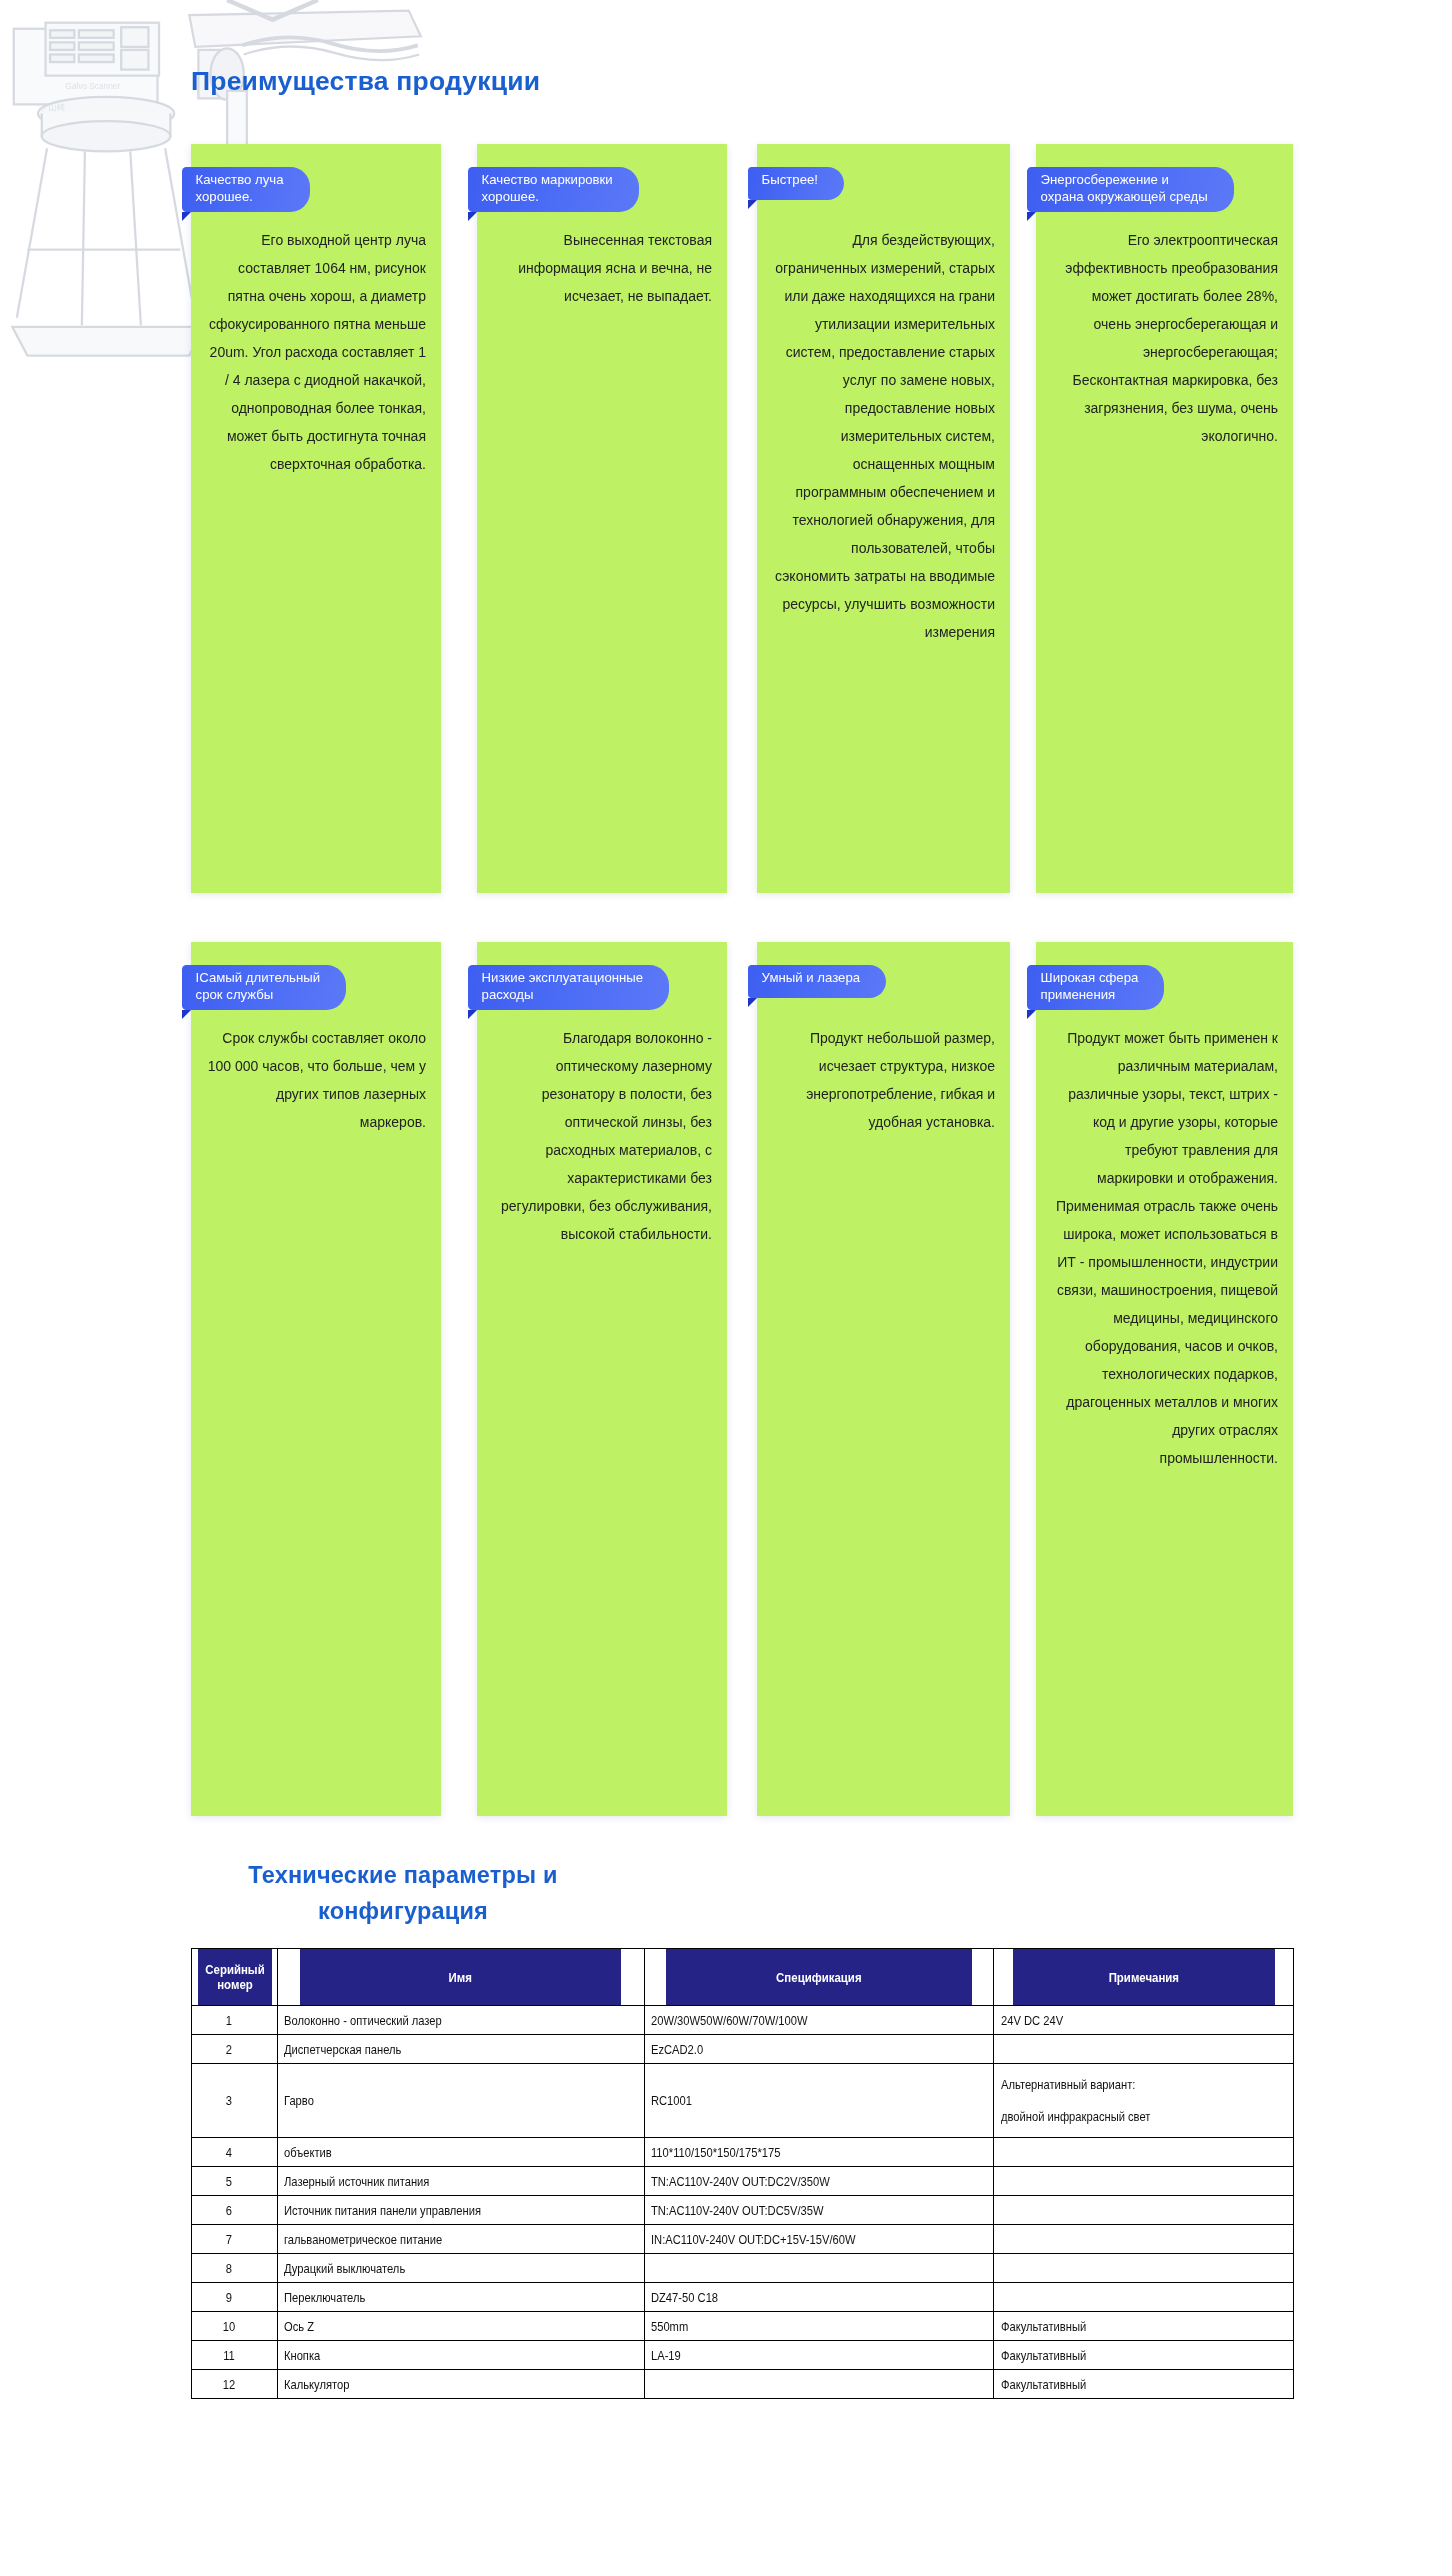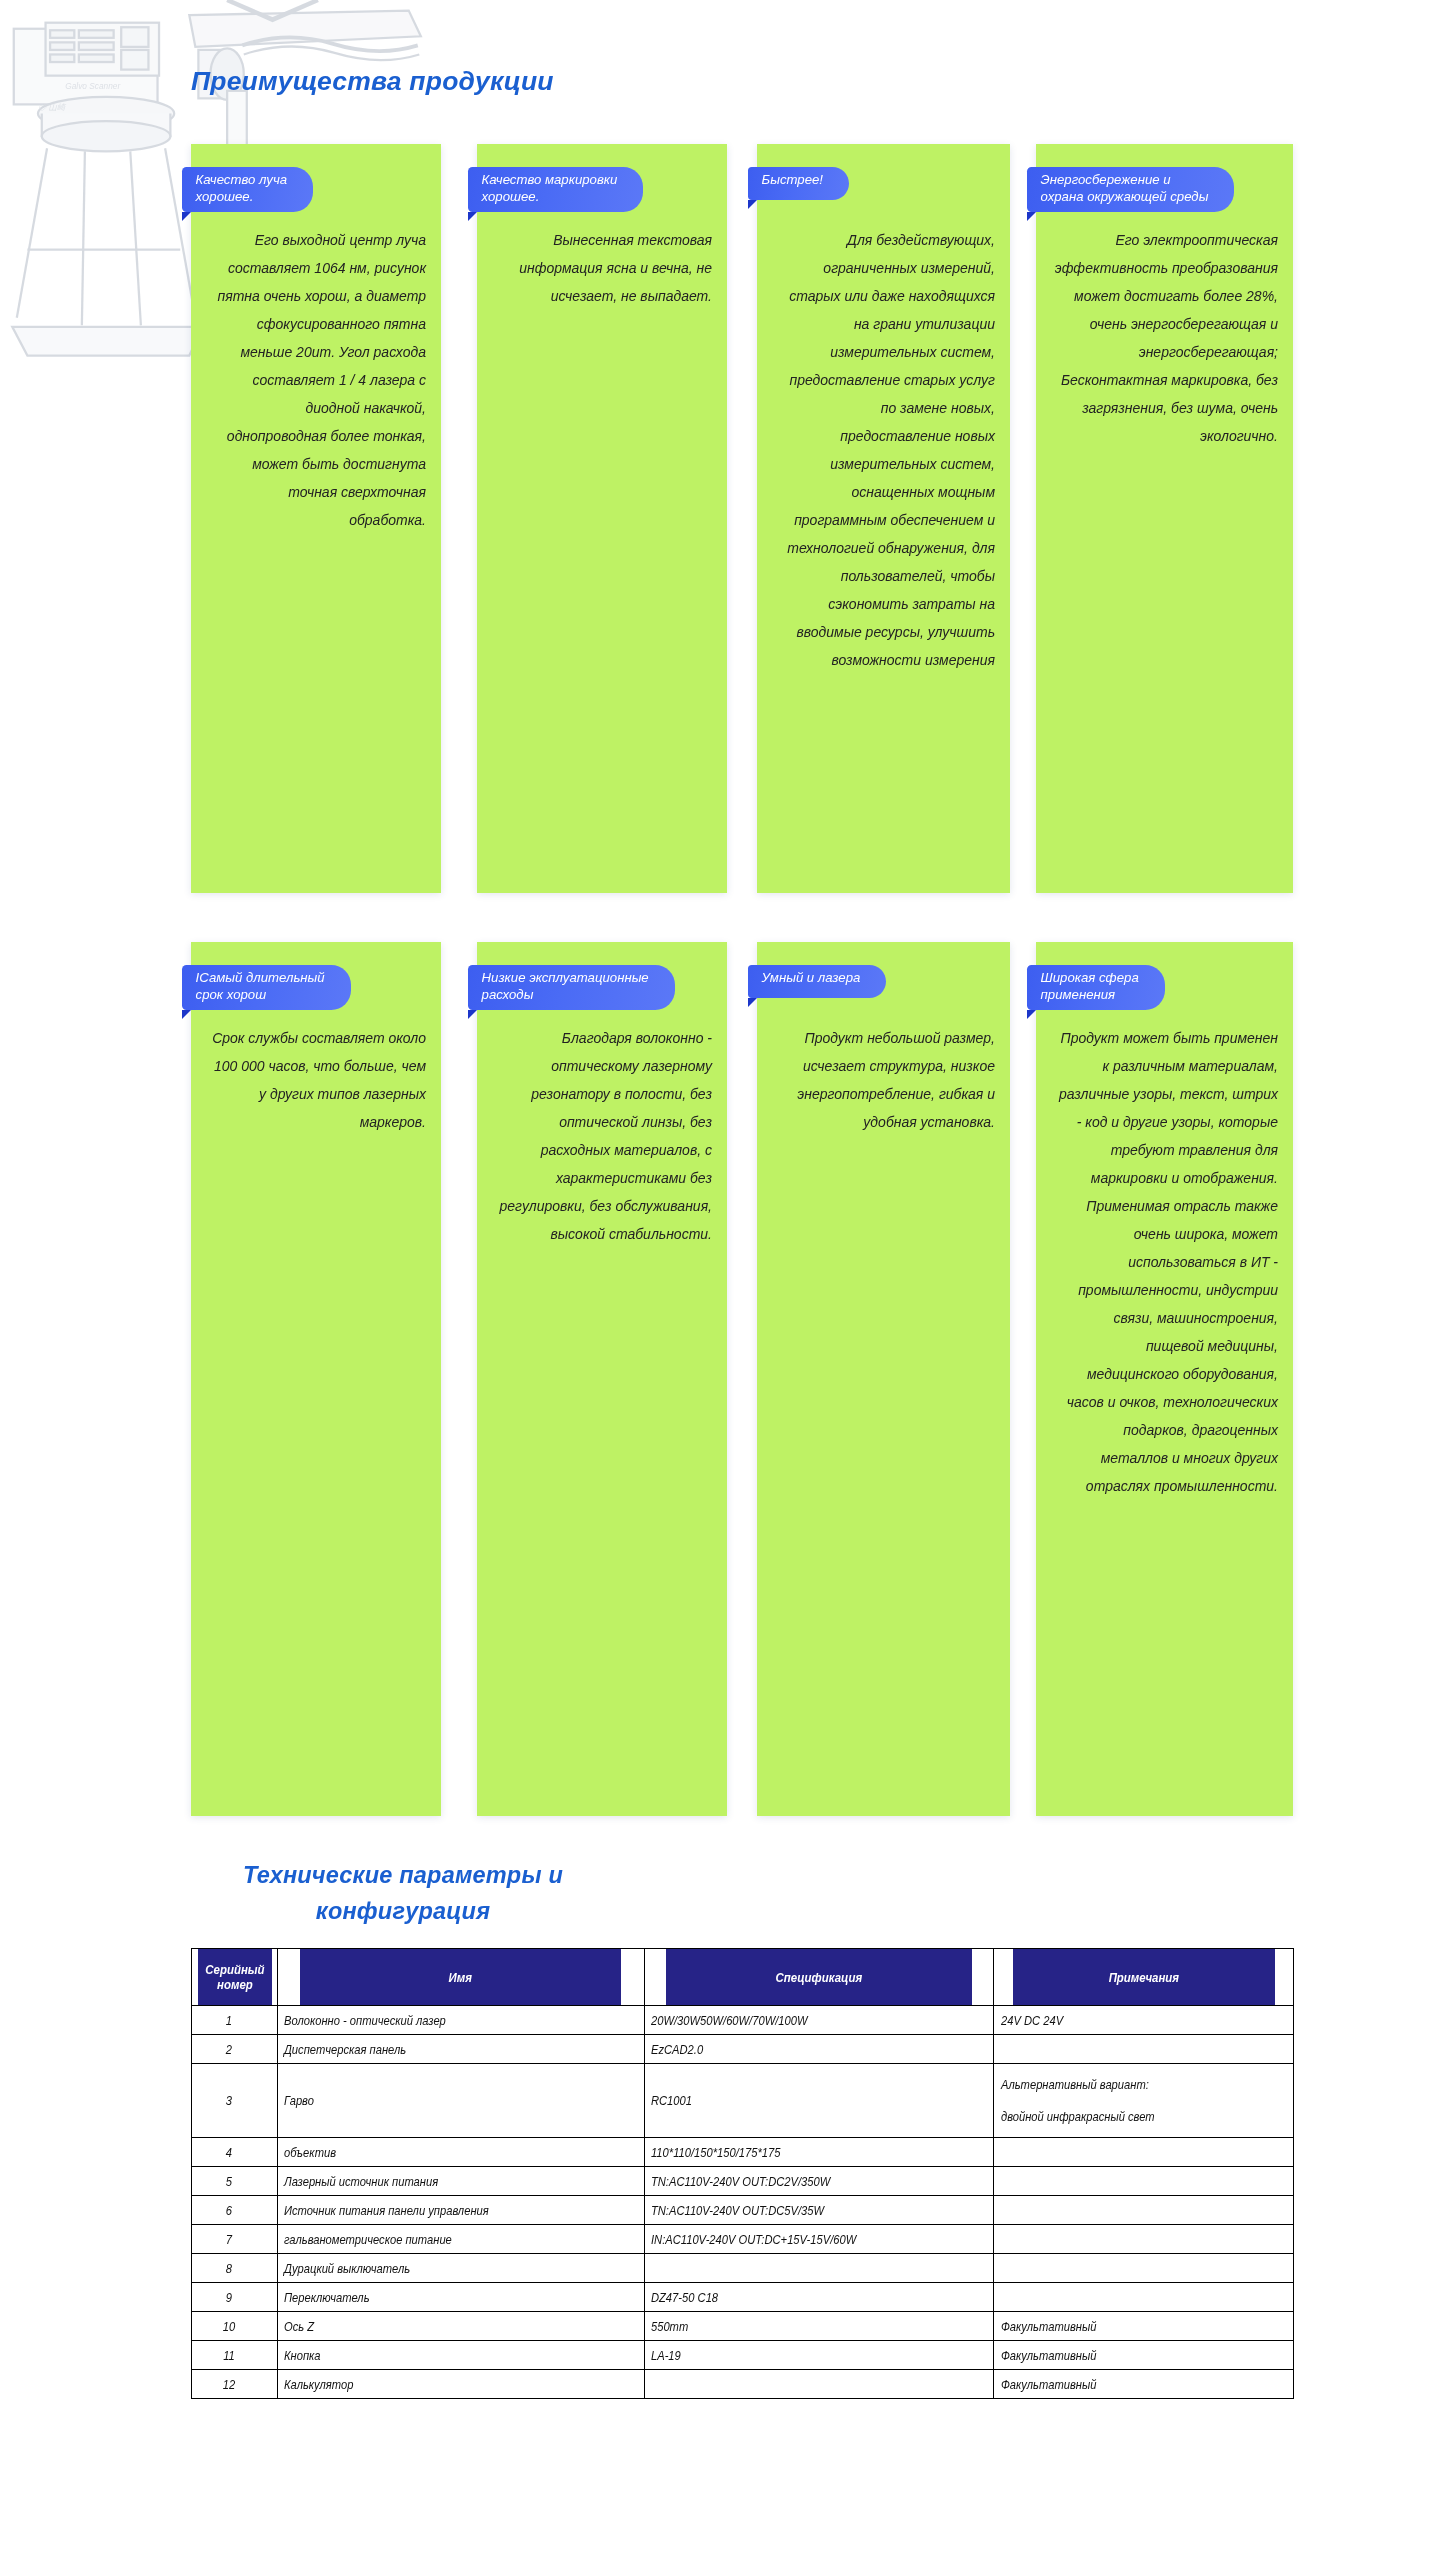--- a/index.html
+++ b/index.html
@@ -9,21 +9,20 @@
     background: #ffffff;
     font-family: "Liberation Sans", sans-serif;
     overflow: hidden;
   }
   .page {
     position: relative;
     width: 1406px;
     height: 2576px;
     background: #ffffff;
     overflow: hidden;
-    font-style: italic;
   }
 
   
   .bg-photo {
     position: absolute;
     left: 0px;
     top: 0px;
     width: 424px;
     height: 575px;
     opacity: 0.40;
@@ -211,21 +210,21 @@
   </div>
 
   <div class="card" id="card-4">
     <div class="card-badge">Энергосбережение и
 охрана окружающей среды</div>
     <div class="card-body">Его электрооптическая эффективность преобразования может достигать более 28%, очень энергосберегающая и энергосберегающая; Бесконтактная маркировка, без загрязнения, без шума, очень экологично.</div>
   </div>
 
   <div class="card" id="card-5">
     <div class="card-badge">IСамый длительный
- срок хорош</div>
+ срок службы</div>
     <div class="card-body">Срок службы составляет около 100 000 часов, что больше, чем у других типов лазерных маркеров.</div>
   </div>
 
   <div class="card" id="card-6">
     <div class="card-badge">Низкие эксплуатационные
 расходы</div>
     <div class="card-body">Благодаря волоконно - оптическому лазерному резонатору в полости, без оптической линзы, без расходных материалов, с характеристиками без регулировки, без обслуживания, высокой стабильности.</div>
   </div>
 
   <div class="card" id="card-7">

